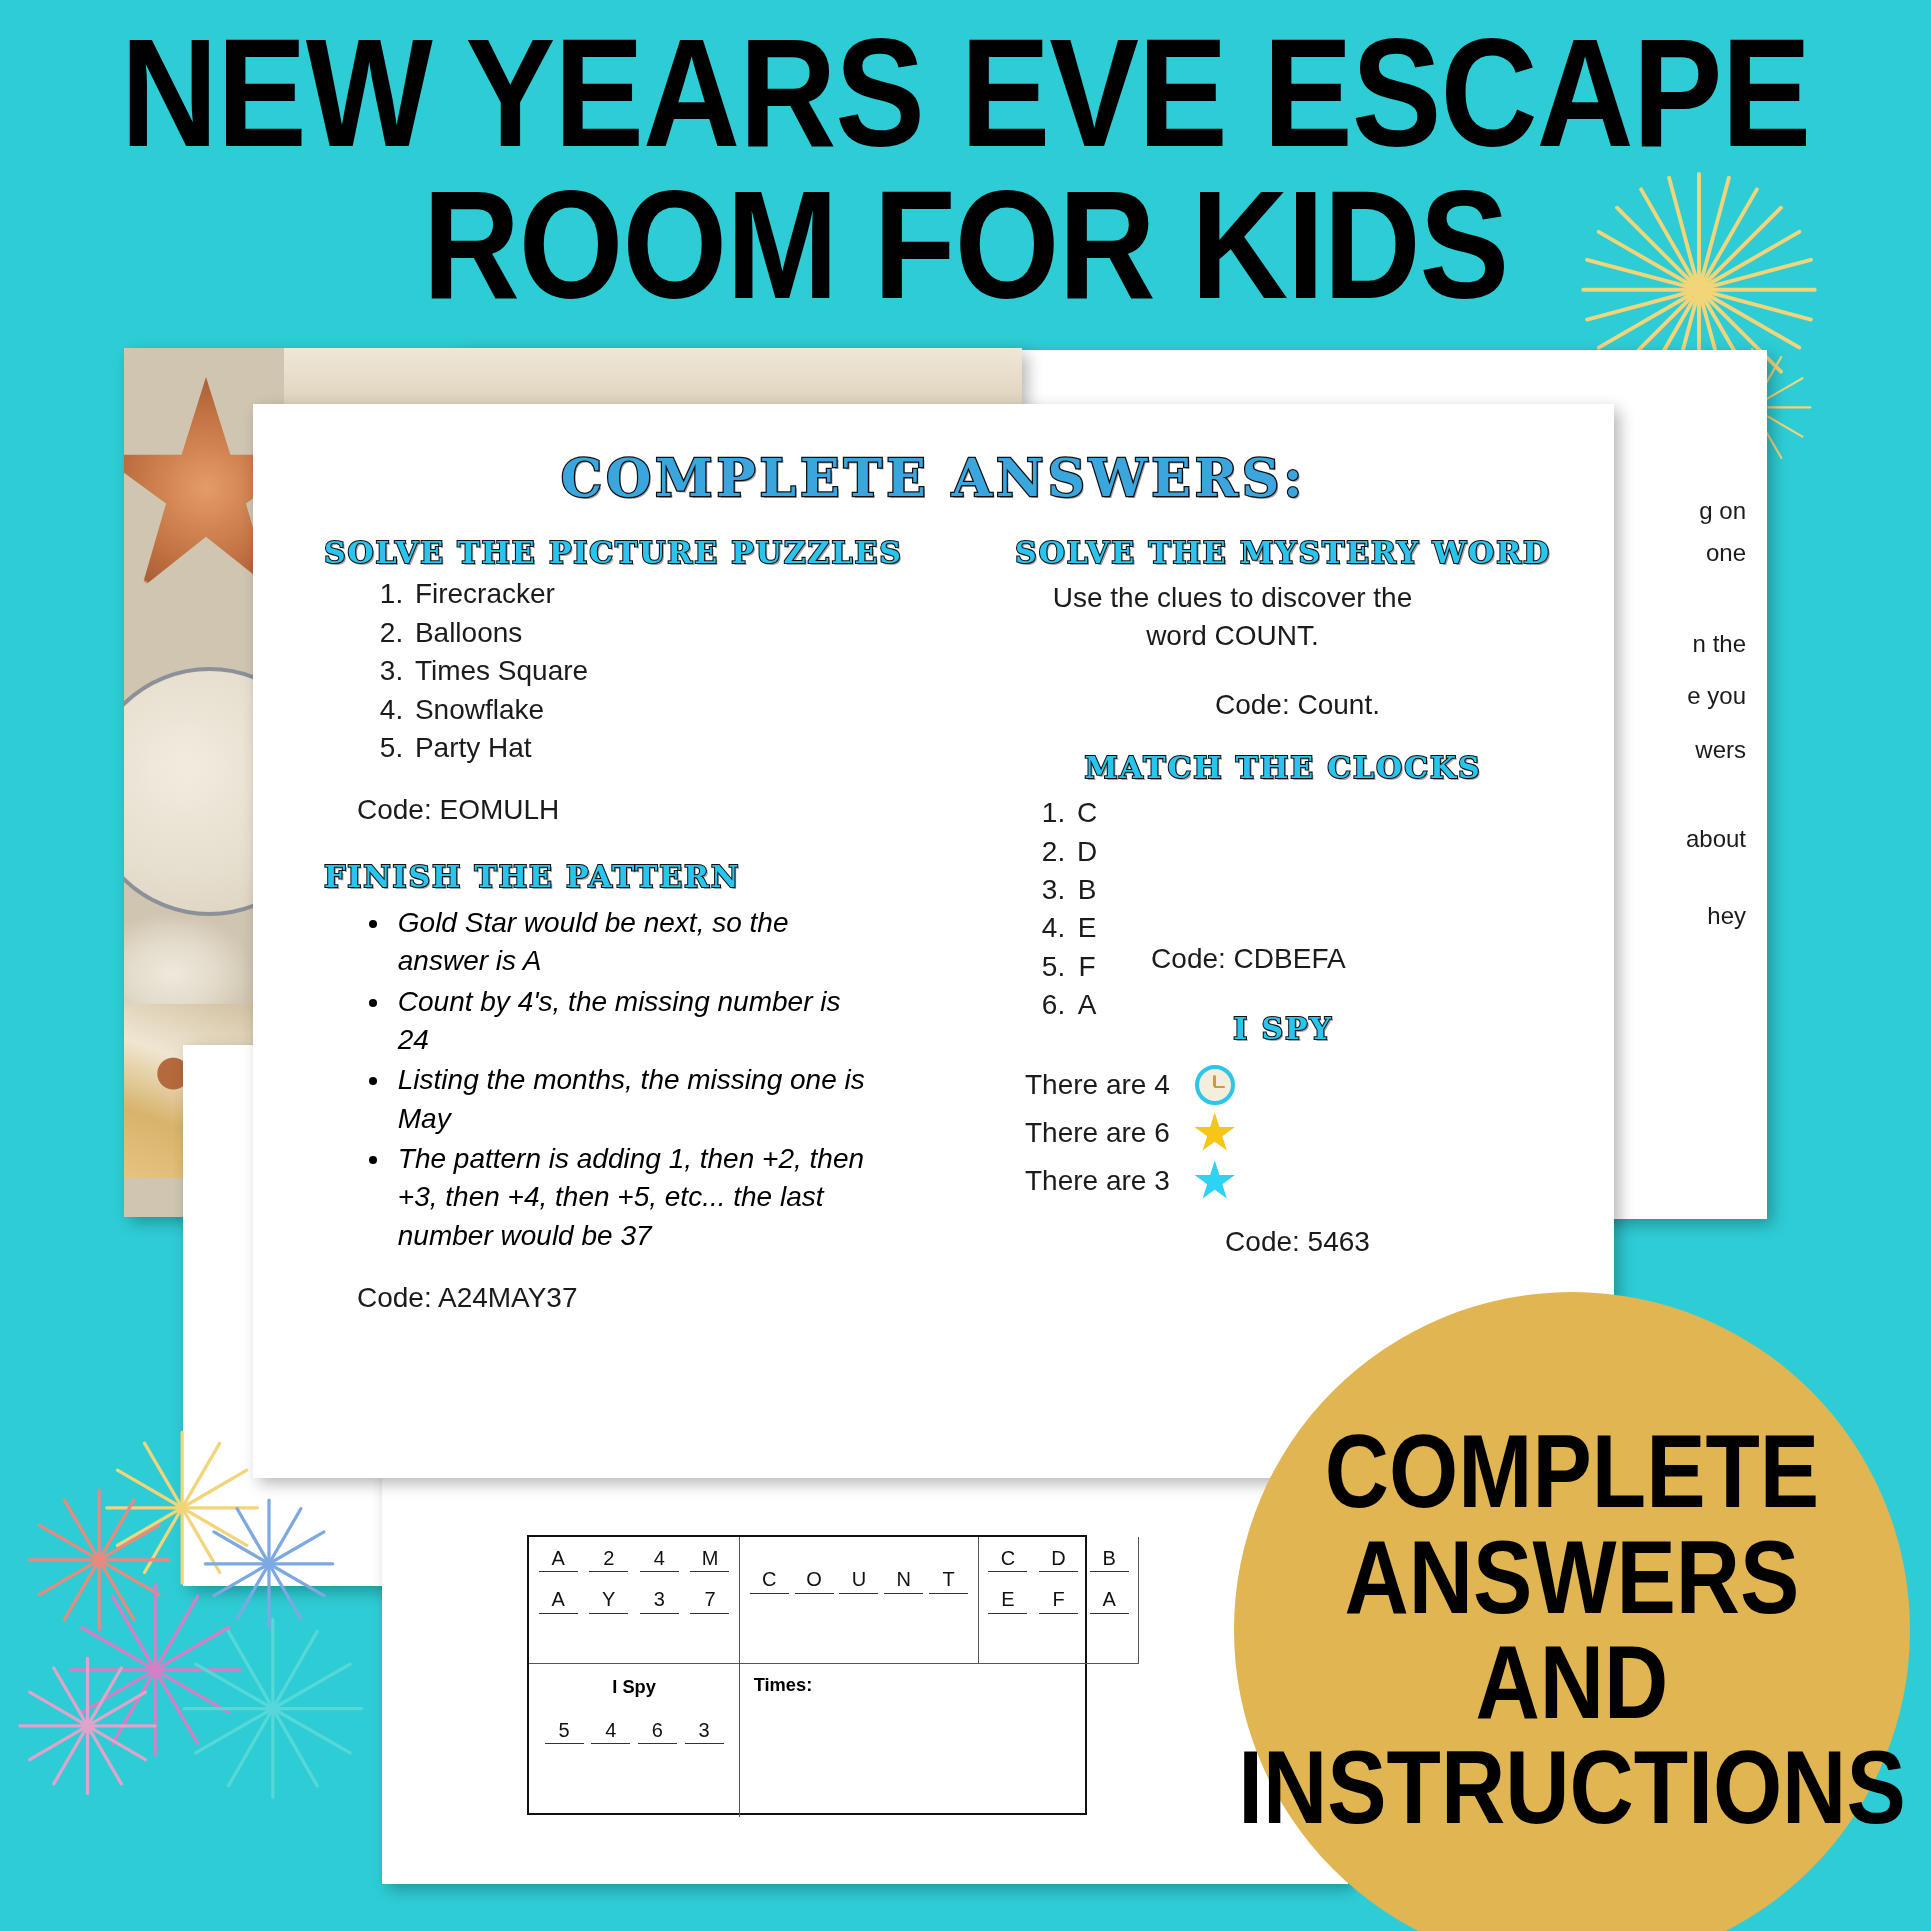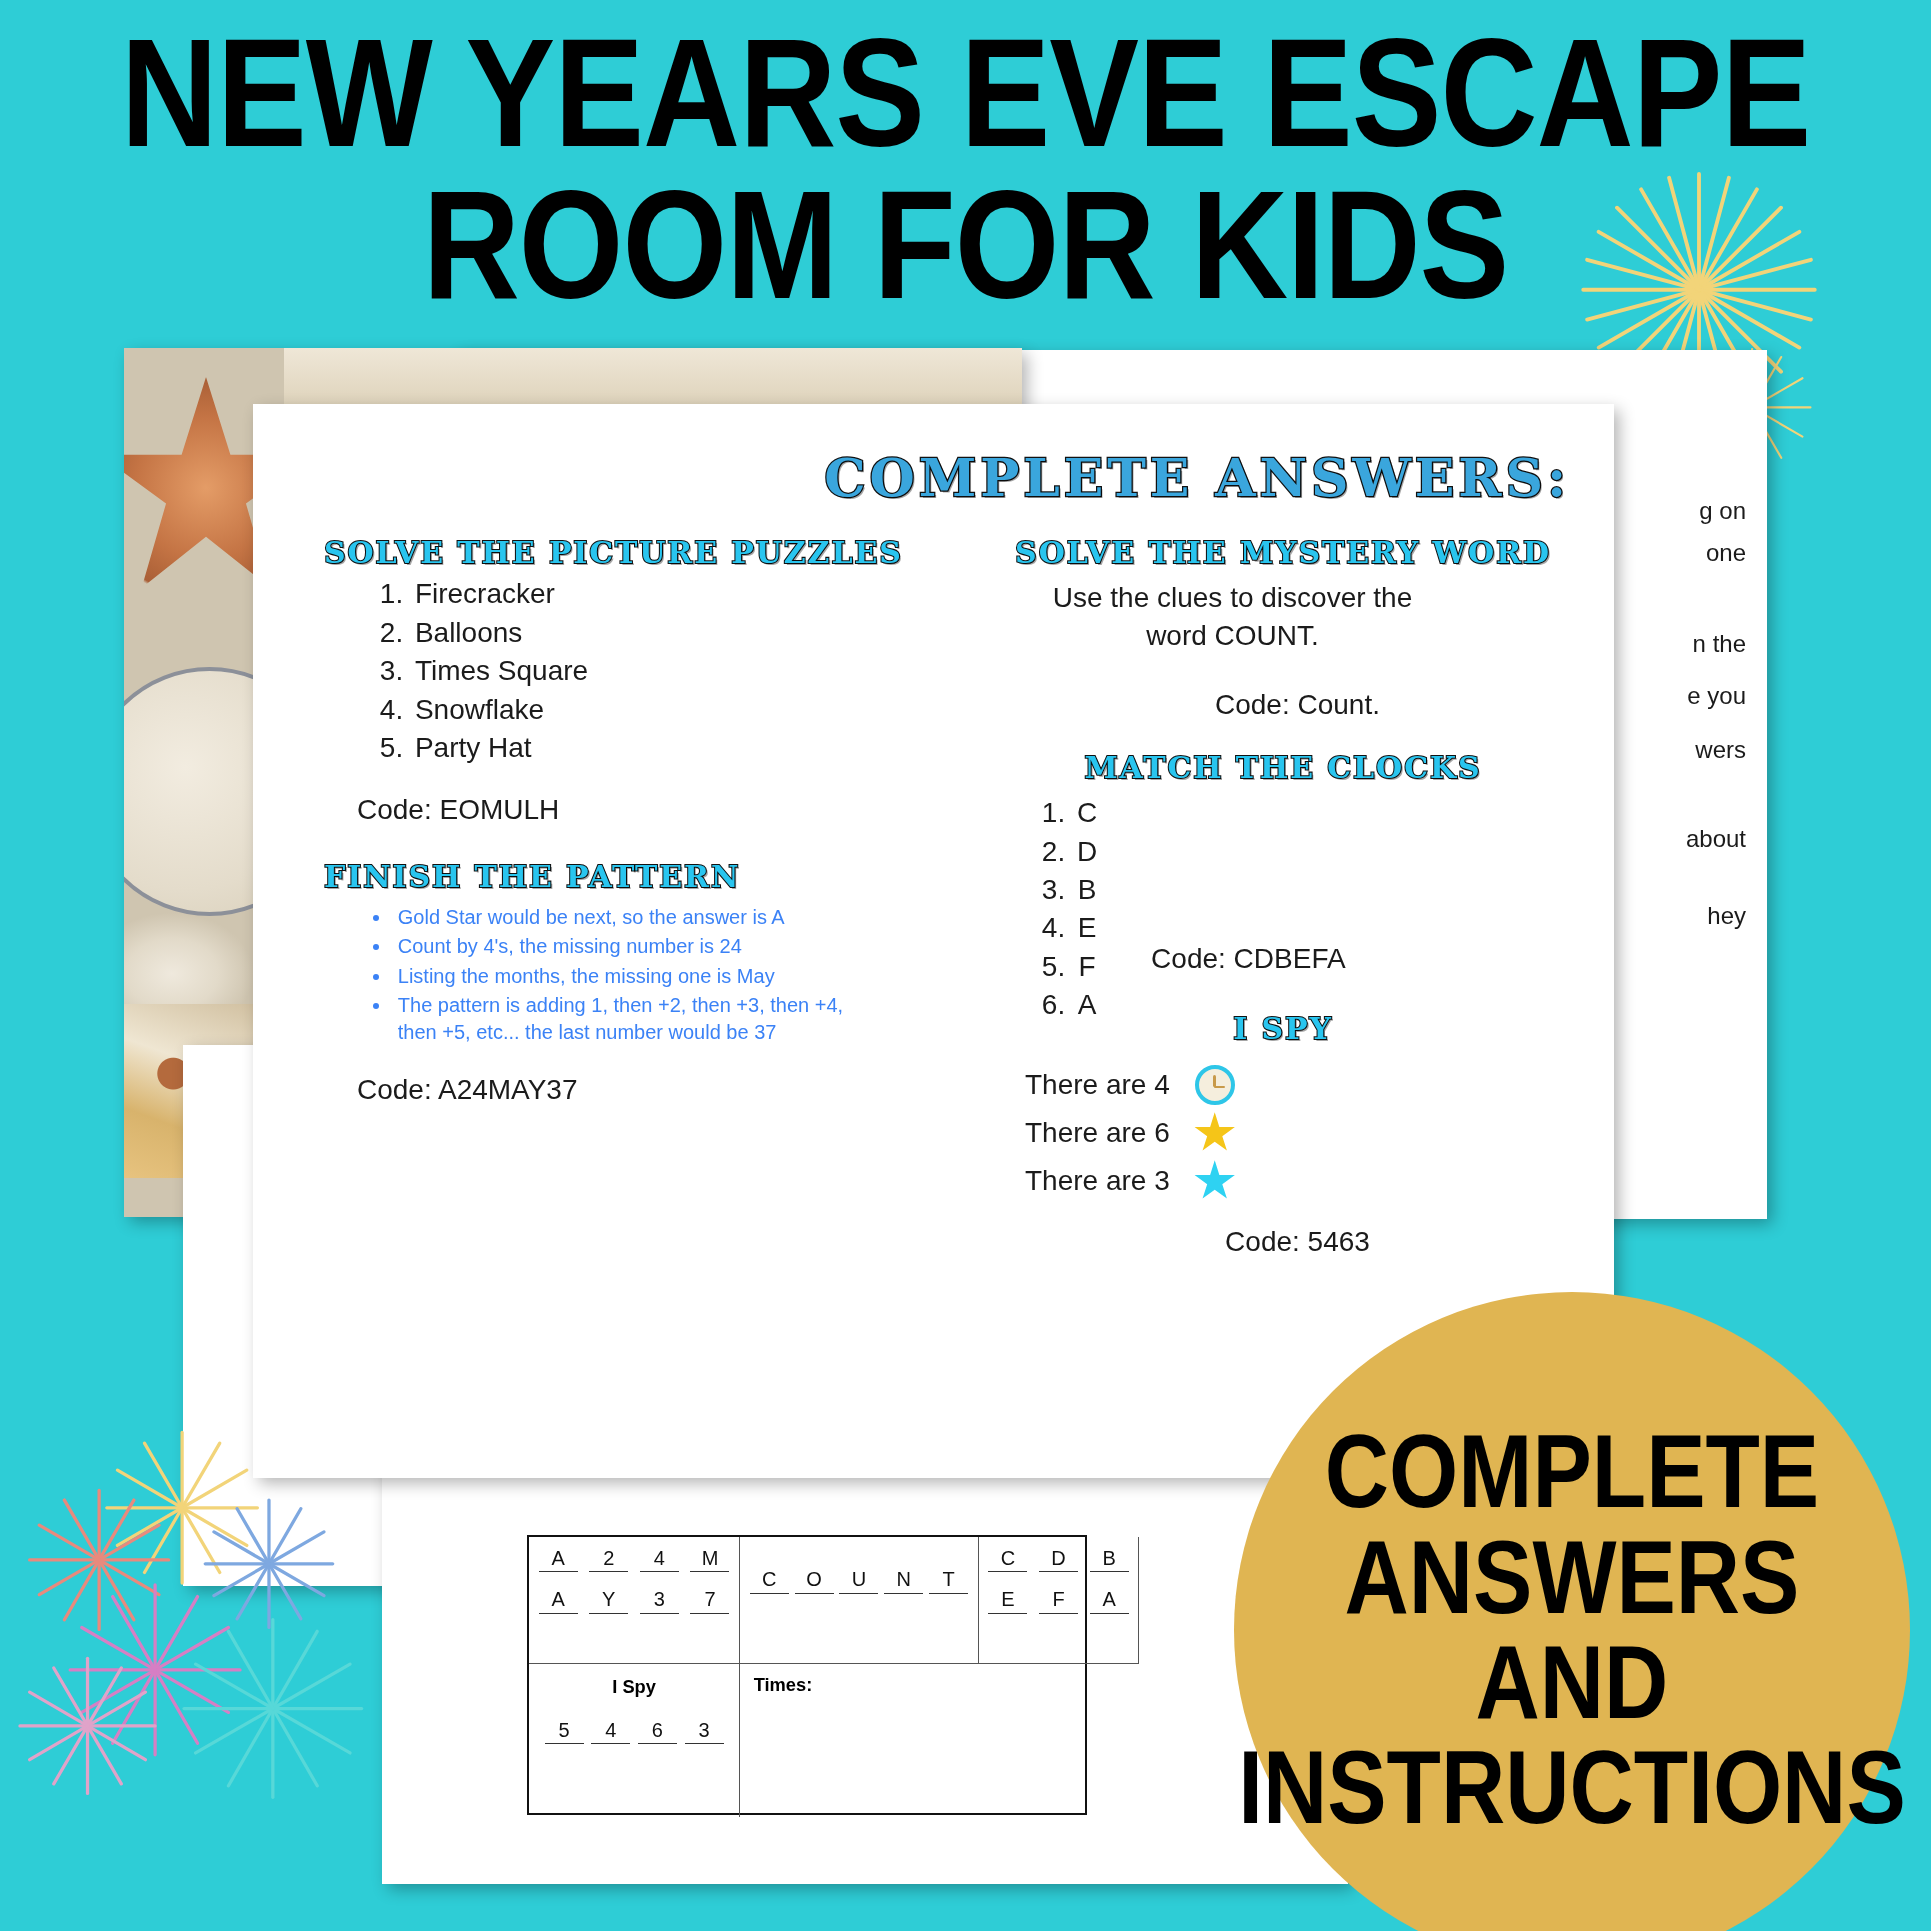--- a/index.html
+++ b/index.html
@@ -113,21 +113,21 @@
   .deco {
     font-family: "DejaVu Serif", "Liberation Serif", serif;
     font-weight: 700;
     color: #29c5ef;
     letter-spacing: 1.9px;
     -webkit-text-stroke: 2.1px #111;
     paint-order: stroke fill;
     text-shadow: 1.9px 1.9px 0 rgba(0,0,0,0.35);
   }
   #ans-title {
-    text-align: right;
+    text-align: center;
     font-size: 52px;
     letter-spacing: 3.9px;
     margin-top: 9.7px;
     margin-bottom: 27px;
     -webkit-text-stroke: 2.5px #111;
     color: #3aa6dd;
   }
   .cols { display: flex; gap: 52px; }
   .col { flex: 1 1 50%; }
   .col-right { padding-left: 9.7px; text-align: center; }
@@ -143,24 +143,25 @@
     margin: 3.9px 0 0 114px;
     font-size: 28px;
     color: #1b1b1b;
     line-height: 1.37;
   }
   ol.num li { padding-left: 3.9px; }
 
   ul.bul {
     list-style: disc;
     margin: 9.7px 0 0 95px;
-    font-size: 20px;
-    color: #3b82f6;
+    font-size: 28px;
+    color: #000000;
     line-height: 1.37;
     max-width: 483px;
+    font-style: italic;
   }
   ul.bul li { margin-bottom: 1.9px; padding-left: 5.8px; }
 
   .code {
     font-size: 28px;
     color: #1b1b1b;
     margin-left: 60px;
     margin-top: 27px;
   }
   .para {

